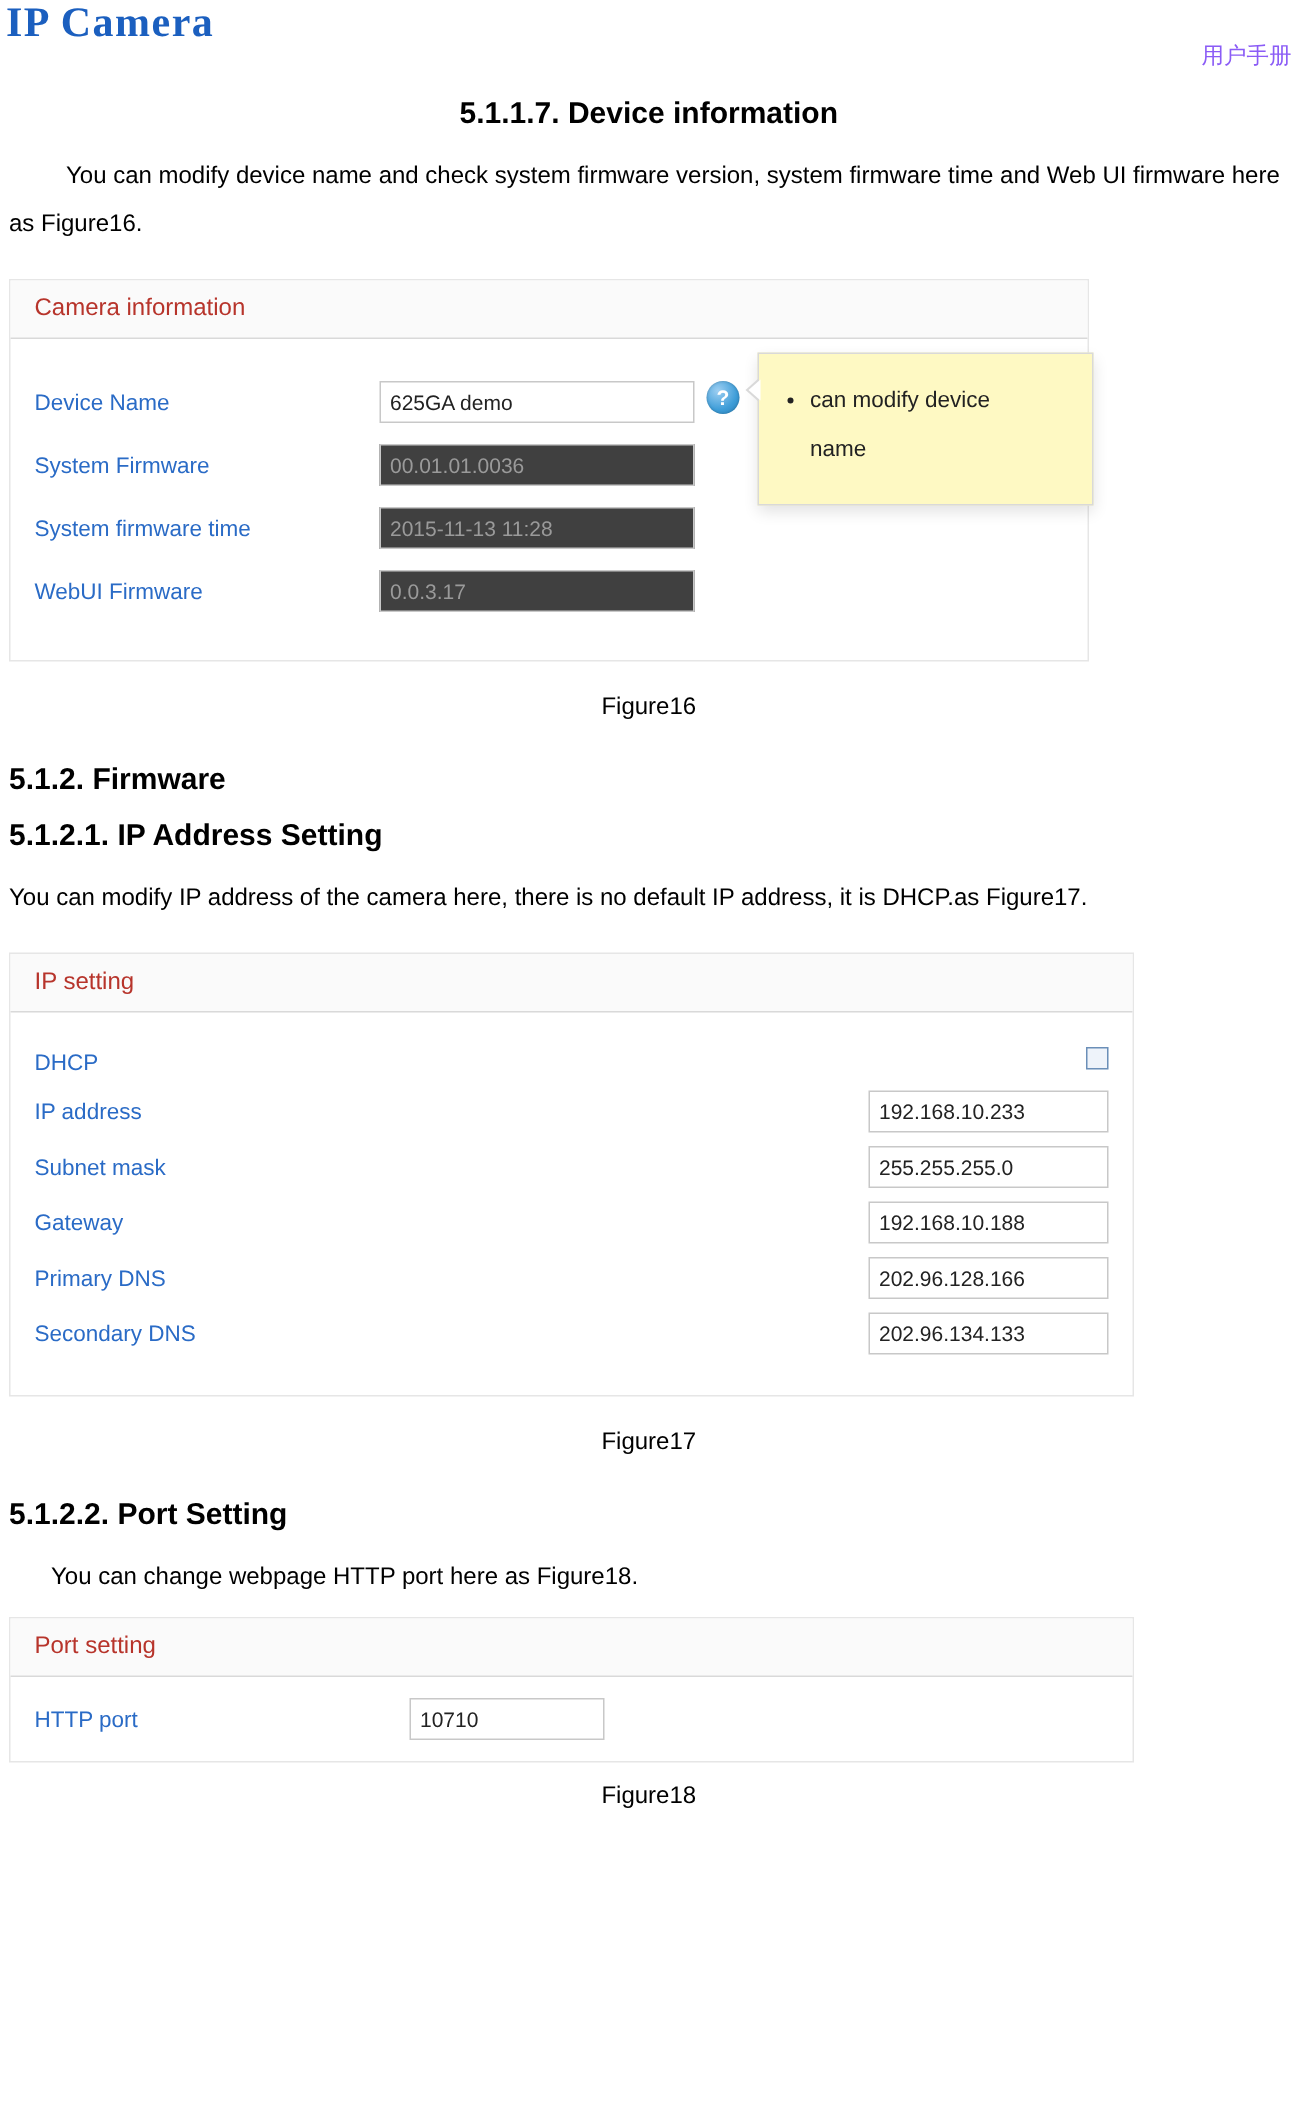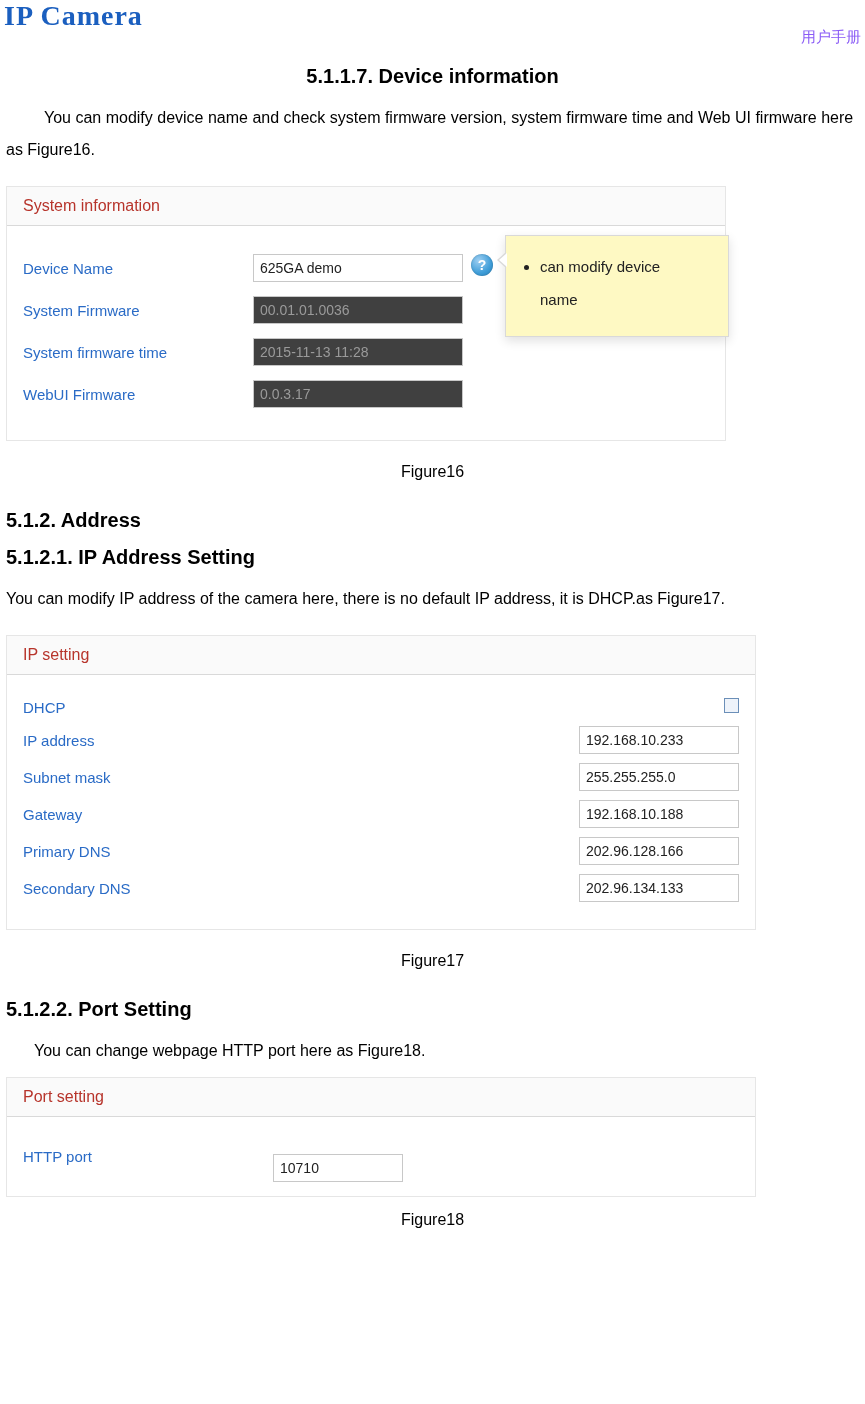--- a/index.html
+++ b/index.html
@@ -93,21 +93,21 @@
     padding: 2px 6px;
     color: #222;
     background: #fff;
   }
   .form-row .control input.readonly {
     color: #9a9a9a;
     background: #404040;
   }
   .w210 { width: 210px; }
   .w160 { width: 160px; }
-  .w130 { width: 130px; margin-top: 23px; }
+  .w130 { width: 130px; }
 
   .checkbox {
     width: 15px; height: 15px;
     border: 1px solid #6b8fb8;
     background: #eef3fa;
     display: inline-block;
   }
 
   .help-icon {
     width: 22px; height: 22px;
@@ -174,21 +174,21 @@
   <div class="header">
     <div class="logo">IP Camera</div>
     <div class="manual-label">用户手册</div>
   </div>
 
   <div class="content">
     <h3 class="section">5.1.1.7. Device information</h3>
     <p class="body indent">You can modify device name and check system firmware version, system firmware time and Web UI firmware here as Figure16.</p>
 
     <div class="panel narrow">
-      <div class="panel-header">System information</div>
+      <div class="panel-header">Camera information</div>
 
       <div class="tooltip">
         <ul>
           <li><span>can modify device</span></li>
         </ul>
         <div style="padding-left:18px;">name</div>
       </div>
 
       <div class="panel-body">
         <div class="form-row">
@@ -214,21 +214,21 @@
           <div class="label">WebUI Firmware</div>
           <div class="control">
             <input type="text" class="readonly w210" readonly="" value="0.0.3.17" style="">
           </div>
         </div>
       </div>
     </div>
 
     <div class="fig-caption">Figure16</div>
 
-    <h3 class="sub">5.1.2.  Address</h3>
+    <h3 class="sub">5.1.2.  Firmware</h3>
     <h3 class="sub" style="margin-top:14px;">5.1.2.1. IP Address Setting</h3>
     <p class="body">You can modify IP address of the camera here, there is no default IP address, it is DHCP.as Figure17.</p>
 
     <div class="panel mid row-gap-sm">
       <div class="panel-header">IP setting</div>
       <div class="panel-body">
         <div class="form-row">
           <div class="label" style="width:250px;">DHCP</div>
           <div class="control">
             <span class="checkbox"></span>

